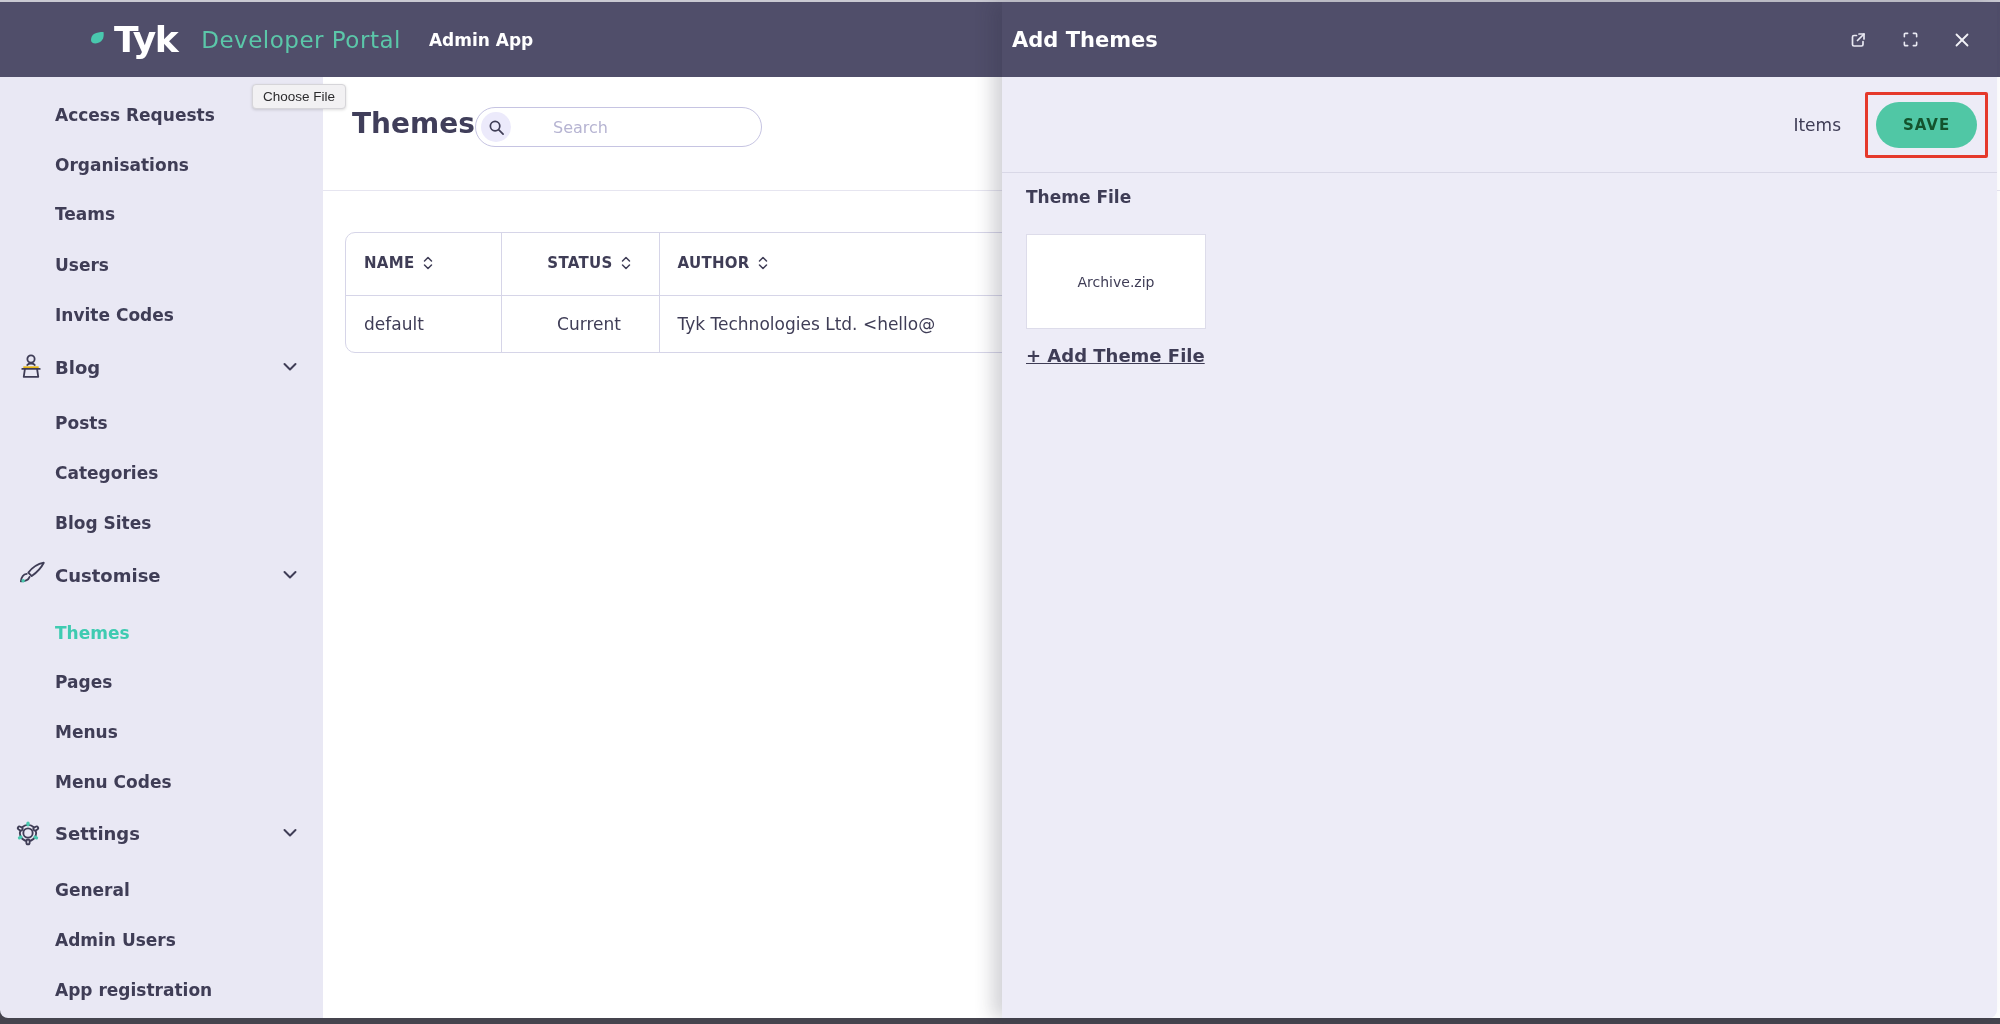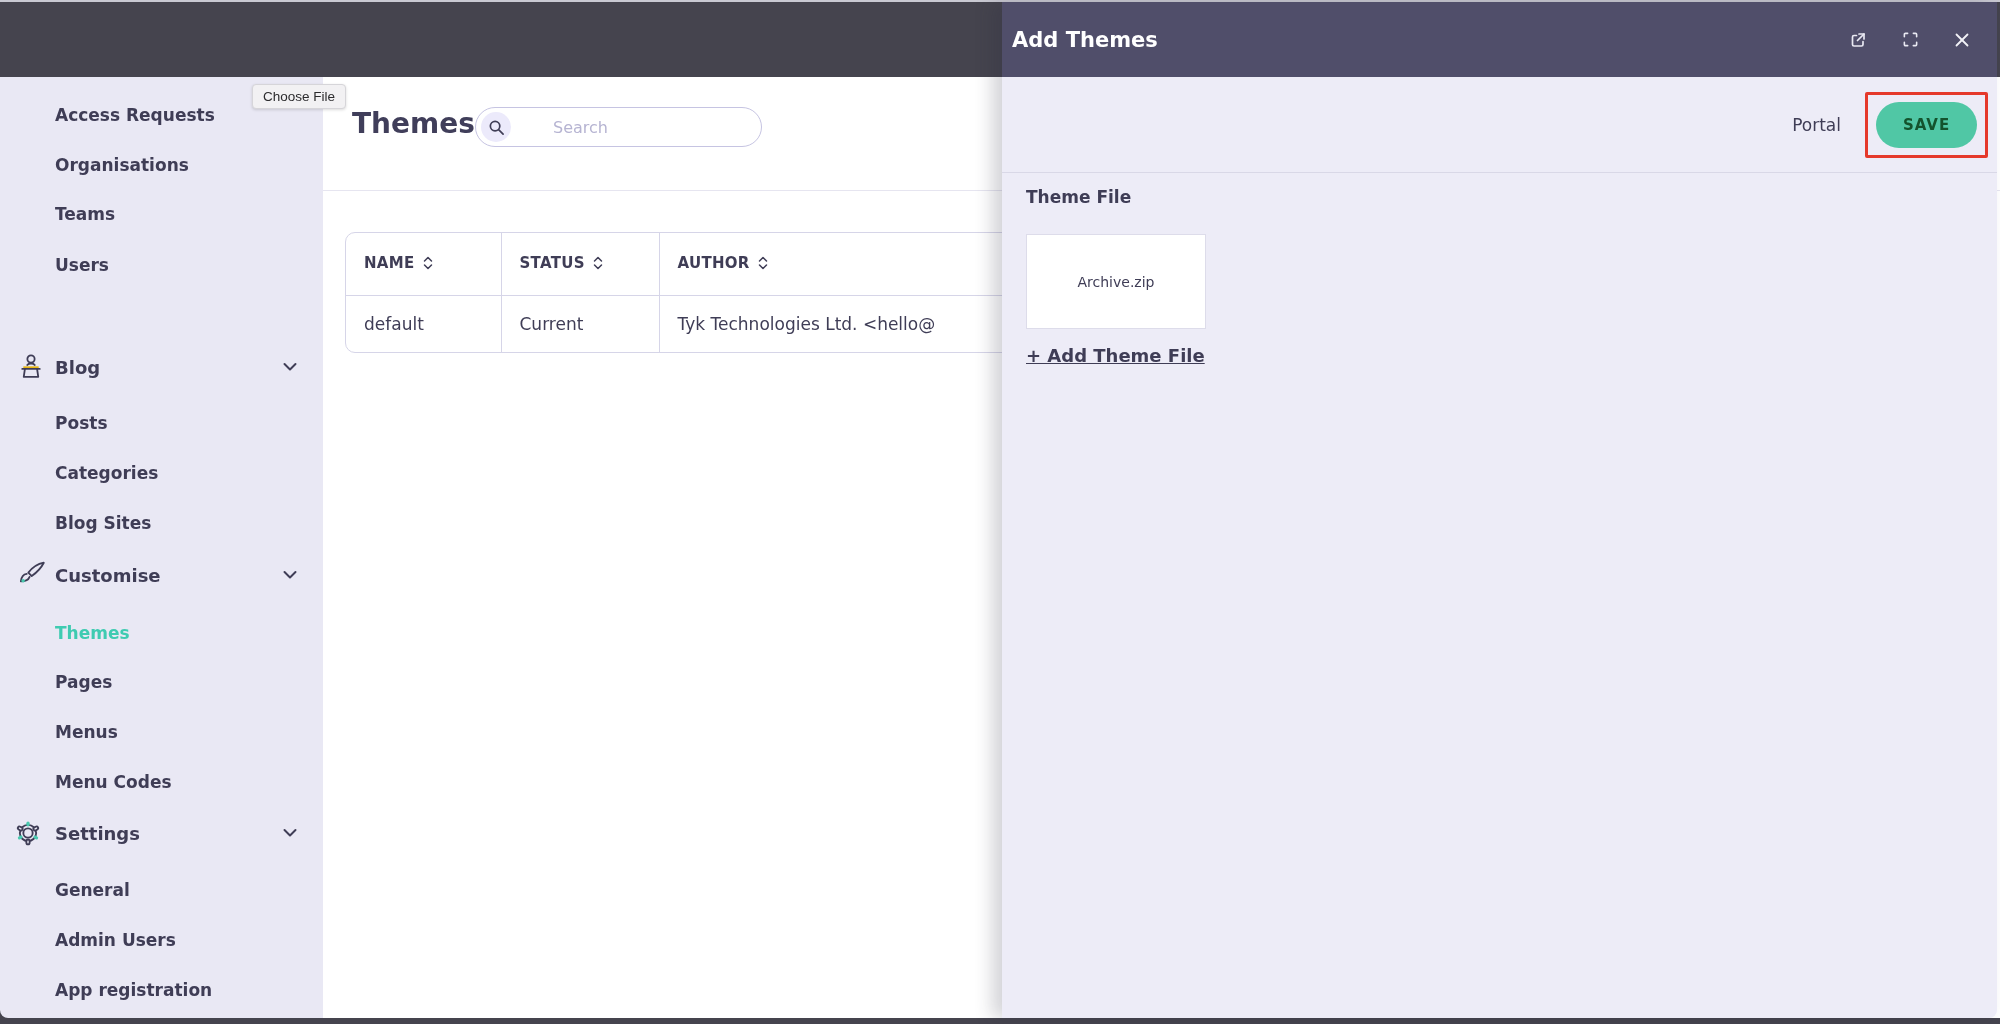--- a/index.html
+++ b/index.html
@@ -44,21 +44,21 @@
                  border:1px solid #d6d5e8; border-radius:10px; }
   table { border-collapse:collapse; width:100%; }
   th { text-align:left; font-size:15px; font-weight:700; letter-spacing:.3px; color:#3f3d56;
        height:62px; padding-left:18px; border-right:1px solid #d6d5e8; white-space:nowrap; }
   th:last-child { border-right:none; }
   th .sort { margin-left:8px; vertical-align:-2px; }
   td { font-size:17px; color:#3f3d56; height:57px; padding-left:18px;
        border-top:1px solid #d6d5e8; border-right:1px solid #d6d5e8; white-space:nowrap; }
   td:last-child { border-right:none; }
   th:nth-child(1), td:nth-child(1) { width:155px; }
-  th:nth-child(2), td:nth-child(2) { width:158px; }
+  th:nth-child(2), td:nth-child(2) { width:158px;text-align:center; }
 
   
   .tooltip { position:absolute; left:252px; top:84px; background:#f2f1f3; border:1px solid #d6d5d9;
              border-radius:4px; padding:4px 10px; font-size:13.5px; color:#2c2c2e; z-index:40;
              box-shadow:0 1px 3px rgba(0,0,0,.15); white-space:nowrap;
              font-family:"Liberation Sans",sans-serif; }
 
   
   .panel { position:absolute; top:2px; left:1002px; right:3px; bottom:6px; background:#edecf7;
            z-index:30; box-shadow:-10px 0 18px rgba(40,40,60,.20); border-bottom-right-radius:8px; overflow:hidden; }
@@ -79,33 +79,48 @@
   .file-name { font-size:14px; color:#3f3d56; }
   .add-link { display:inline-block; margin-top:16px; font-size:18px; font-weight:700; color:#3f3d56;
               text-decoration:underline; cursor:pointer; }
 </style>
 </head>
 <body>
 
 <div class="app">
   <div class="top-edge"></div>
 
+  <header class="topbar">
+    <div class="logo">
+      <span class="logo-leaf">
+        <svg width="22" height="20" viewBox="0 0 22 20">
+            <path d="M1 9 C1 3 6 1 13.5 1 C14.5 7 12 12 5.5 12.5 C2.5 12.5 1 11.2 1 9 Z" fill="#49c8ae"></path>
+          </svg>
+      </span>
+      <span class="logo-text">Tyk</span>
+    </div>
+    <span class="product-label">Developer Portal</span>
+    <span class="app-label">Admin App</span>
+  </header>
 
   <aside class="sidebar">
     <div class="nav-item" style="top:24px">
         <span class="nav-label">Access Requests</span>
       </div>
     <div class="nav-item" style="top:74px">
         <span class="nav-label">Organisations</span>
       </div>
     <div class="nav-item" style="top:123px">
         <span class="nav-label">Teams</span>
       </div>
     <div class="nav-item" style="top:174px">
         <span class="nav-label">Users</span>
+      </div>
+    <div class="nav-item" style="top:224px">
+        <span class="nav-label">Invite Codes</span>
       </div>
 
     <div class="nav-item section" style="top:276px">
       <span class="nav-icon">
         <svg width="32" height="32" viewBox="0 0 30 30" fill="none" stroke="#3f3d56" stroke-width="1.7" stroke-linecap="round" stroke-linejoin="round">
           <circle cx="15" cy="7.5" r="3.4"></circle>
           <path d="M11.5 13.2 c1.2-2 5.8-2 7 0"></path>
           <rect x="7.8" y="14.4" width="14.4" height="2" fill="#e7b50f" stroke="none"></rect>
           <path d="M6.8 16.8 h16.4"></path>
           <path d="M9.3 16.8 L8.2 24.2 h13.6 L20.7 16.8"></path>
@@ -255,21 +270,21 @@
         <button class="icon-btn">
           <svg width="18" height="18" viewBox="0 0 18 18" fill="none" stroke="#f2f2f7" stroke-width="1.8" stroke-linecap="round">
             <path d="M3.5 3.5 L14.5 14.5"></path>
               <path d="M14.5 3.5 L3.5 14.5"></path>
           </svg>
         </button>
       </div>
     </div>
 
     <div class="panel-toolbar">
-      <button class="cancel-btn">Portal</button>
+      <button class="cancel-btn">Items</button>
       <div class="save-highlight">
         <button class="save-btn">SAVE</button>
       </div>
     </div>
 
     <div class="panel-body">
       <h3 class="section-label">Theme File</h3>
       <div class="file-box">
         <span class="file-name">Archive.zip</span>
       </div>

